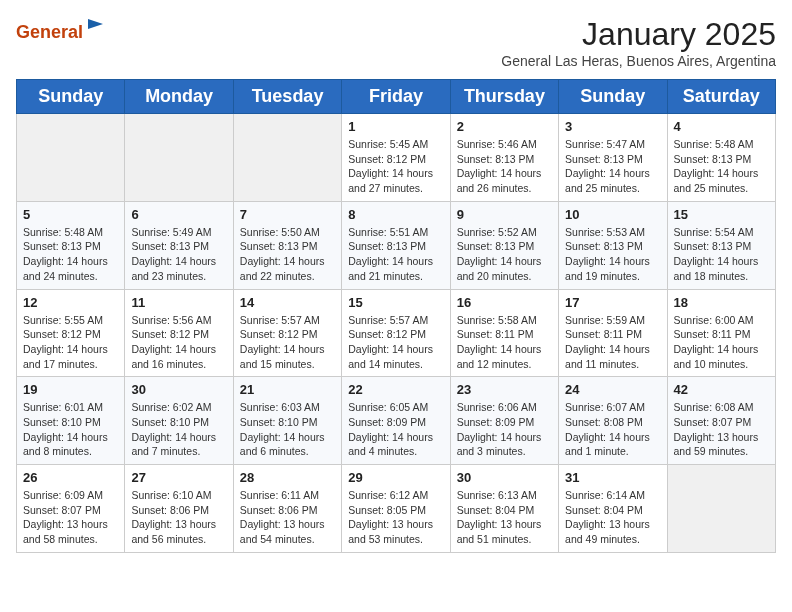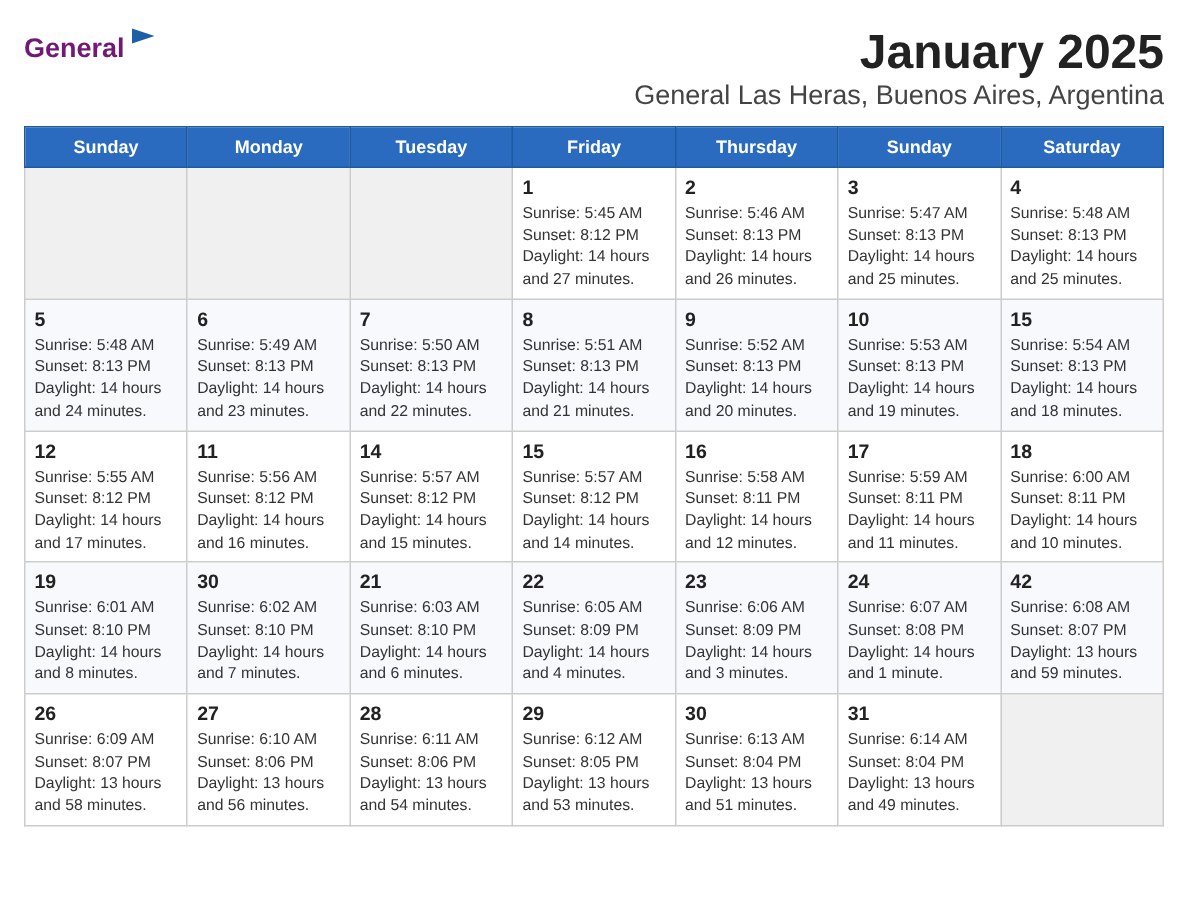--- a/index.html
+++ b/index.html
@@ -18,51 +18,51 @@
     }
     .logo {
       display: flex;
       align-items: center;
     }
     .logo-text {
       font-size: 18px;
       font-weight: bold;
       line-height: 1.2;
     }
-    .logo-general { color: #701a75; }
+    .logo-general { color: #c2410c; }
     .logo-blue { color: #1a5fa8; }
     .logo-icon {
       width: 22px;
       height: 22px;
       margin-left: 2px;
     }
     .title-block {
       text-align: right;
     }
     .month-title {
       font-size: 32px;
-      font-weight: bold;
+      font-weight: normal;
       color: #222;
     }
     .subtitle {
-      font-size: 18px;
+      font-size: 14px;
       color: #444;
       margin-left: 32px;
     }
     .calendar {
       width: 100%;
       border-collapse: collapse;
       border: 1px solid #ccc;
     }
     .calendar th {
       background-color: #2a6bbf;
       color: #fff;
       text-align: center;
       padding: 6px 4px;
-      font-size: 12px;
+      font-size: 18px;
       font-weight: bold;
       border: 1px solid #1d5a9e;
     }
     .calendar td {
       border: 1px solid #ccc;
       vertical-align: top;
       padding: 5px 6px;
       width: 108px;
       min-height: 80px;
       background: #fff;

